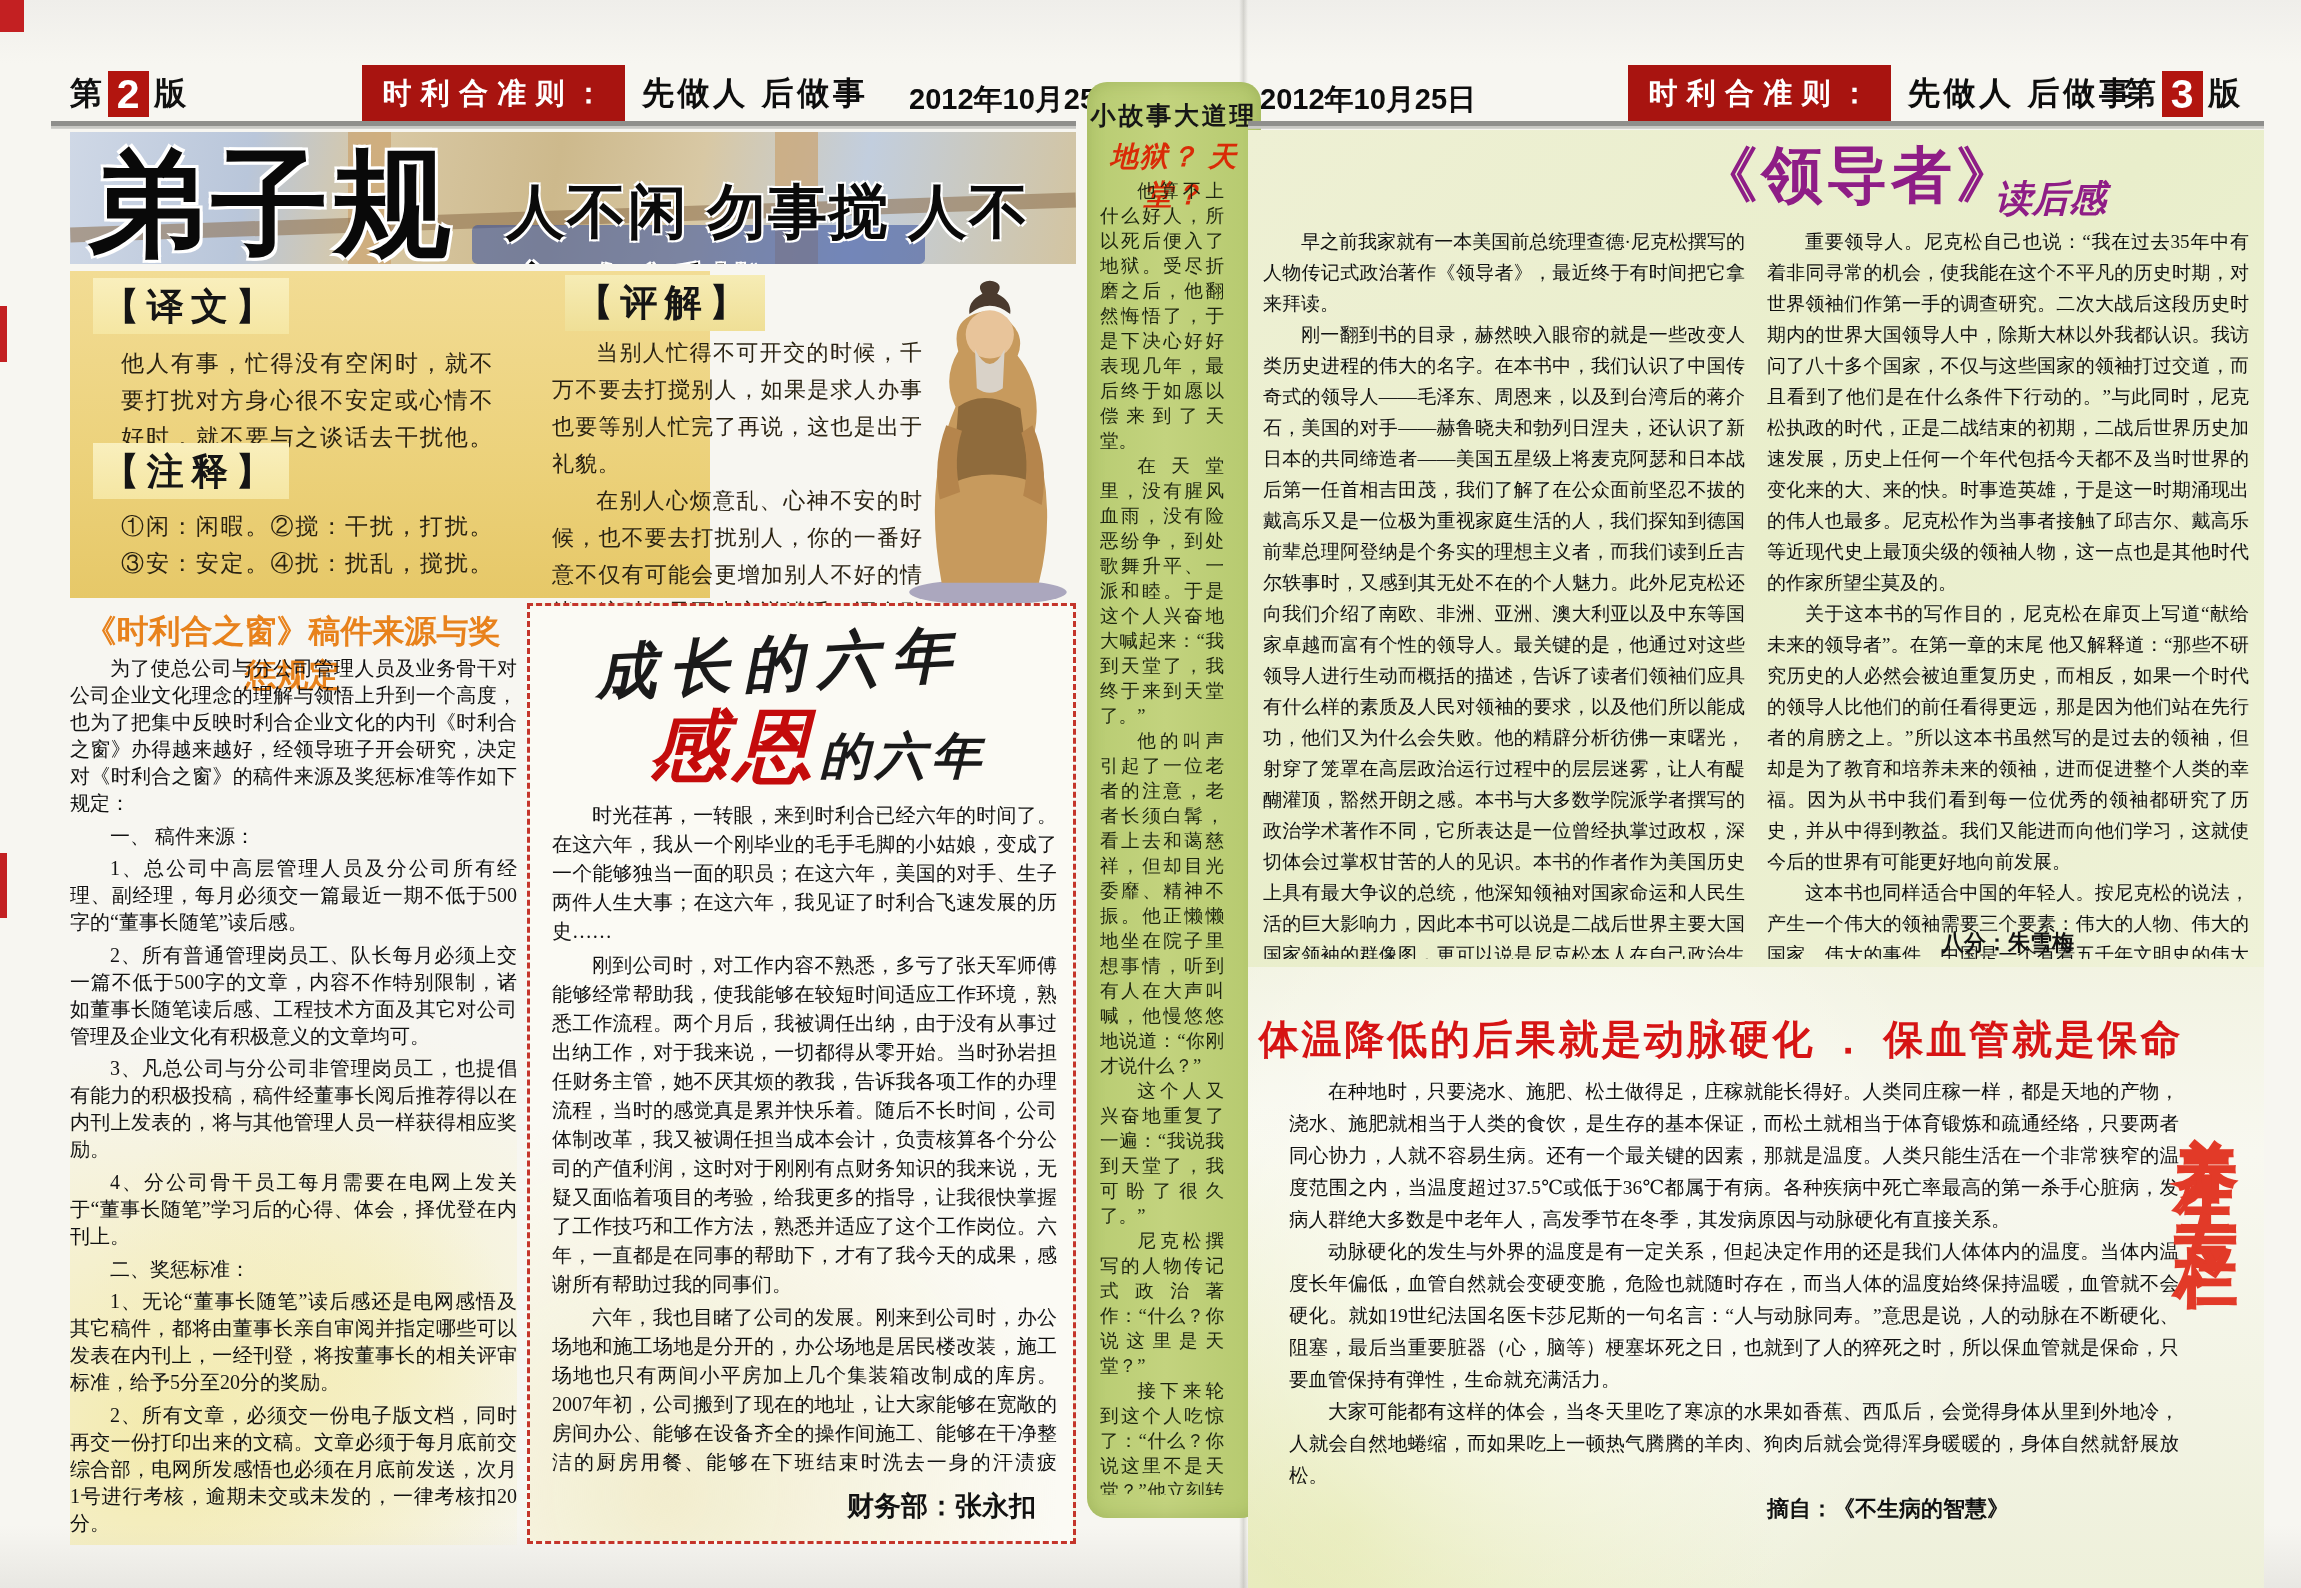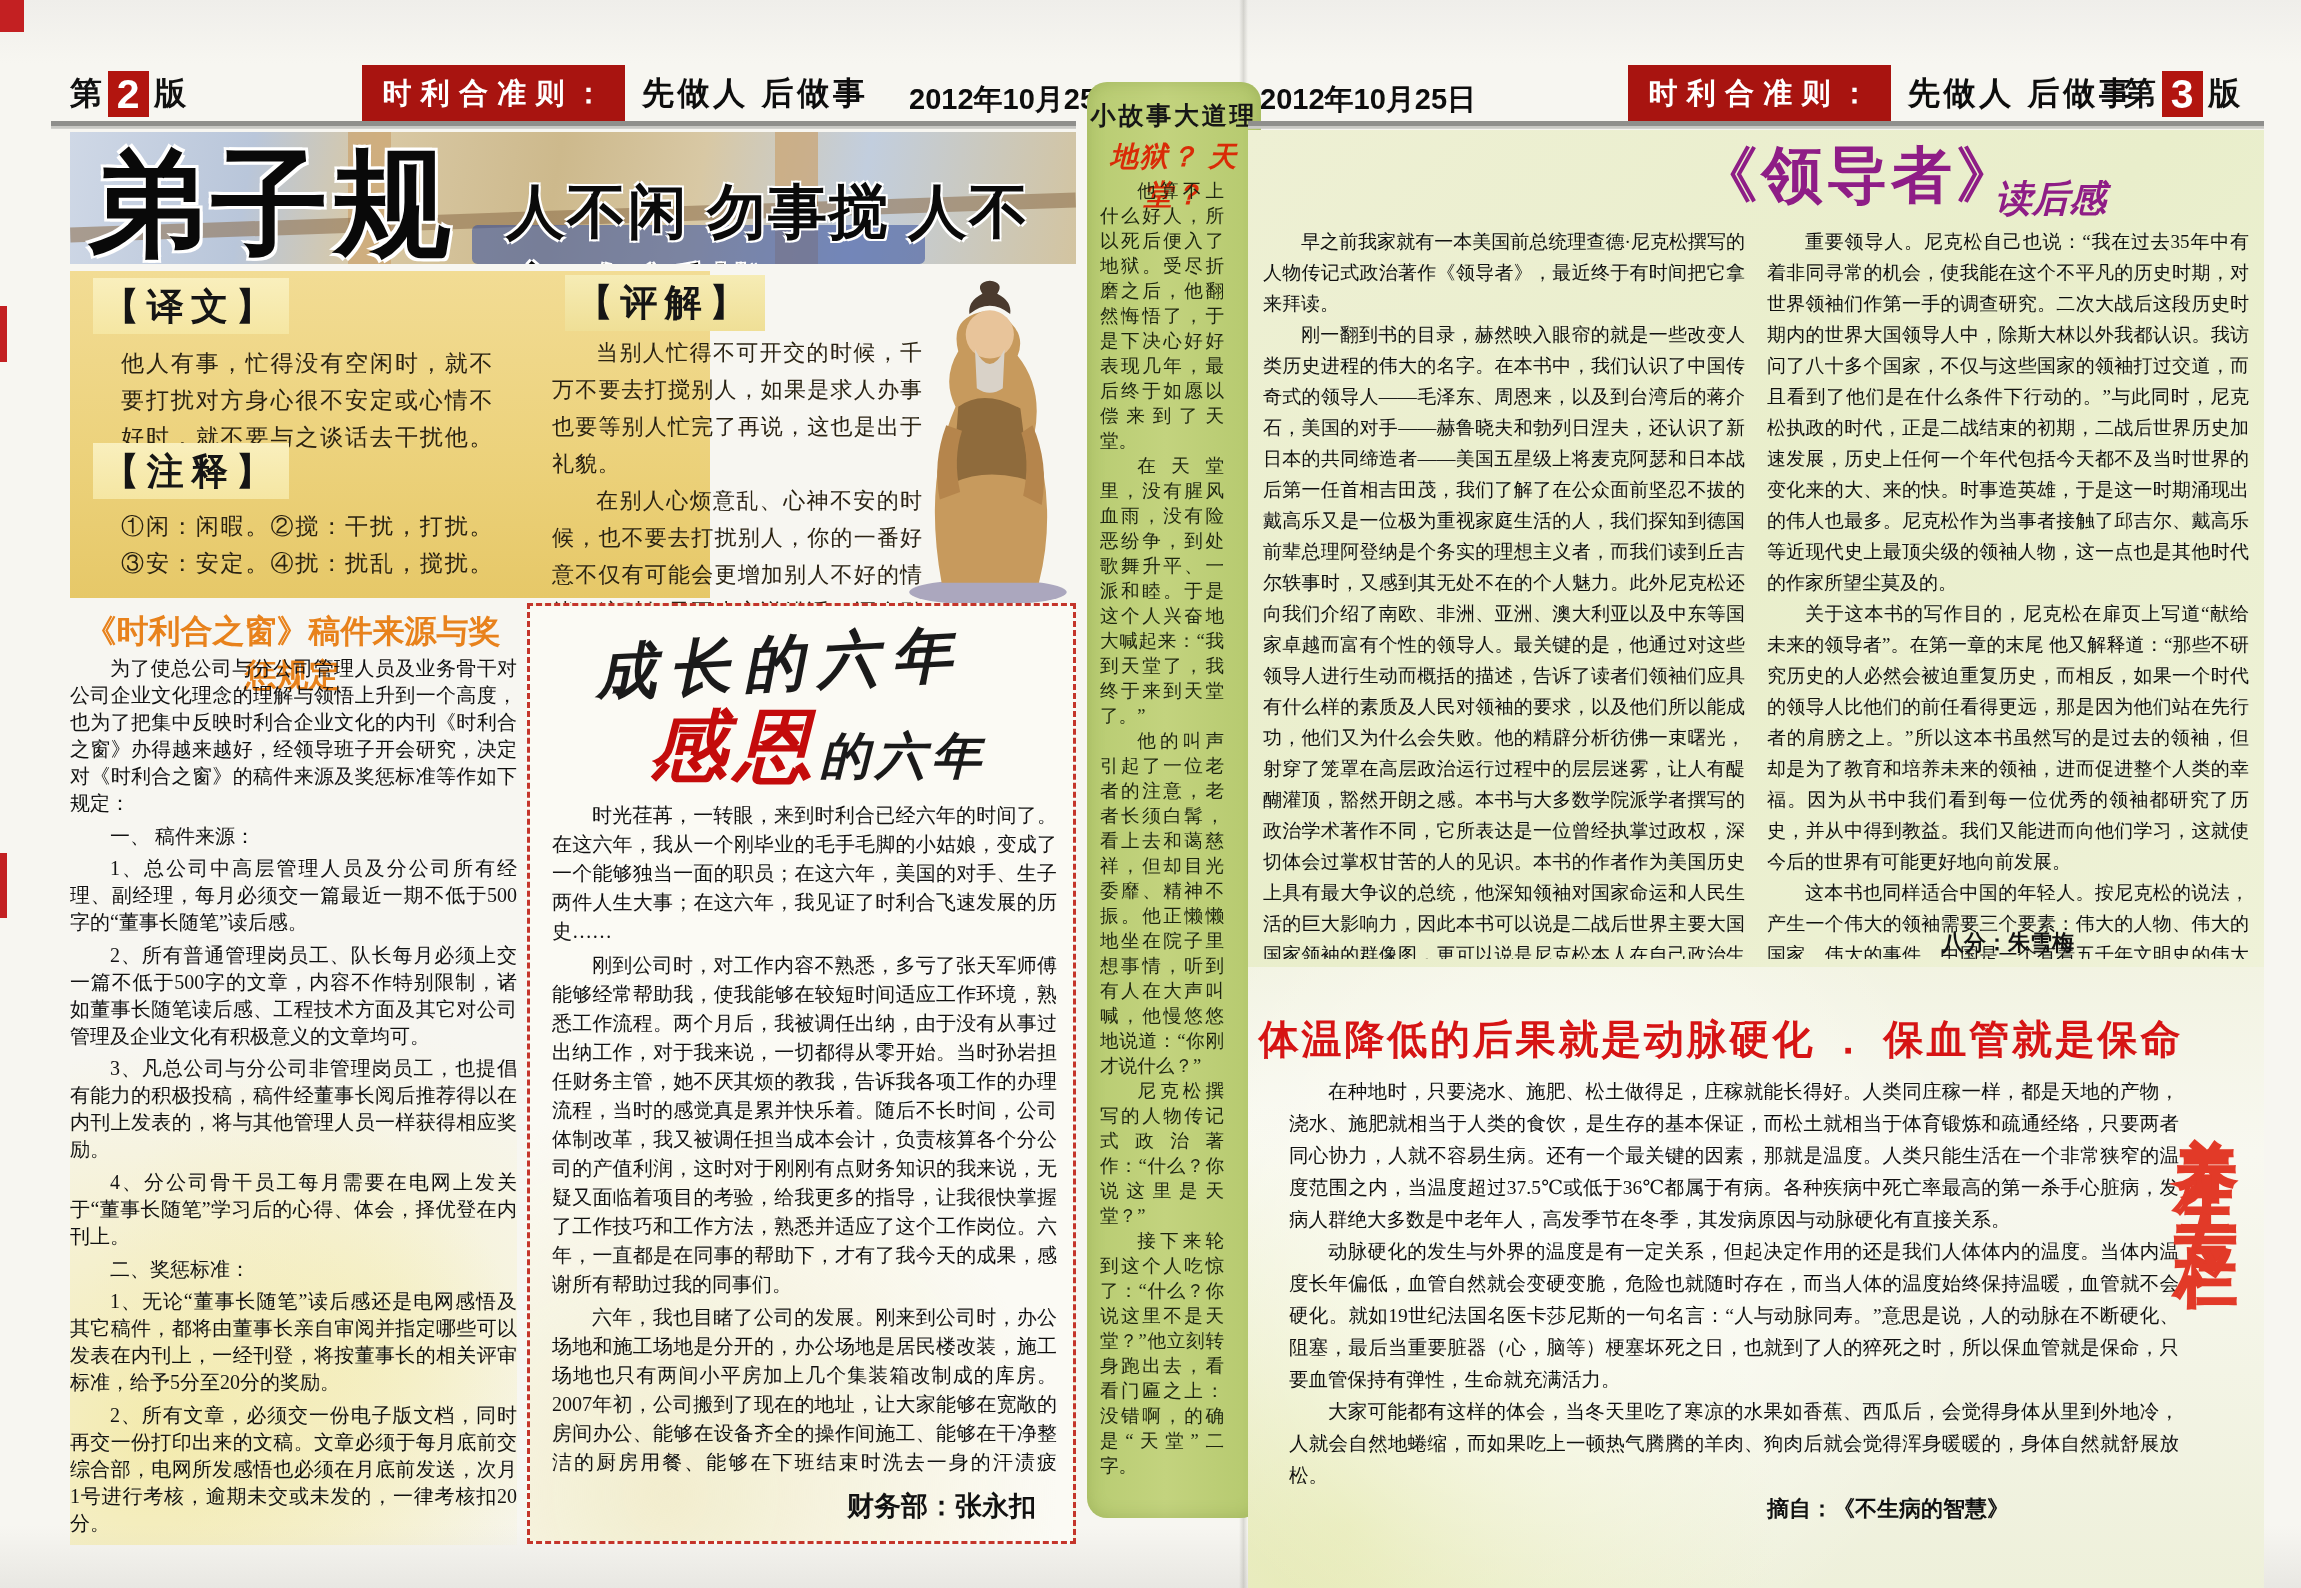--- a/index.html
+++ b/index.html
@@ -265,20 +265,21 @@
     </div>
   </div>
 
   <div class="story">
     <div class="story-head">小故事大道理</div>
     <div class="story-sub">地狱？ 天堂？</div>
     <div class="story-body">
       <p>他算不上什么好人，所以死后便入了地狱。受尽折磨之后，他翻然悔悟了，于是下决心好好表现几年，最后终于如愿以偿来到了天堂。</p>
       <p>在天堂里，没有腥风血雨，没有险恶纷争，到处歌舞升平、一派和睦。于是这个人兴奋地大喊起来：“我到天堂了，我终于来到天堂了。”</p>
       <p>他的叫声引起了一位老者的注意，老者长须白髯，看上去和蔼慈祥，但却目光委靡、精神不振。他正懒懒地坐在院子里想事情，听到有人在大声叫喊，他慢悠悠地说道：“你刚才说什么？”</p>
+      <p>这个人又兴奋地重复了一遍：“我说我到天堂了，我可盼了很久了。”</p>
       <p>尼克松撰写的人物传记式政治著作：“什么？你说这里是天堂？”</p>
       <p>接下来轮到这个人吃惊了：“什么？你说这里不是天堂？”他立刻转身跑出去，看看门匾之上：没错啊，的确是“天堂”二字。</p>
 
     </div>
   </div>
 
   <div>
 
     <div class="dateline" style="position:absolute;left:1260px;top:80px;">2012年10月25日</div>
     <div class="hdr" style="left:1628px;top:70px;position:absolute;">

